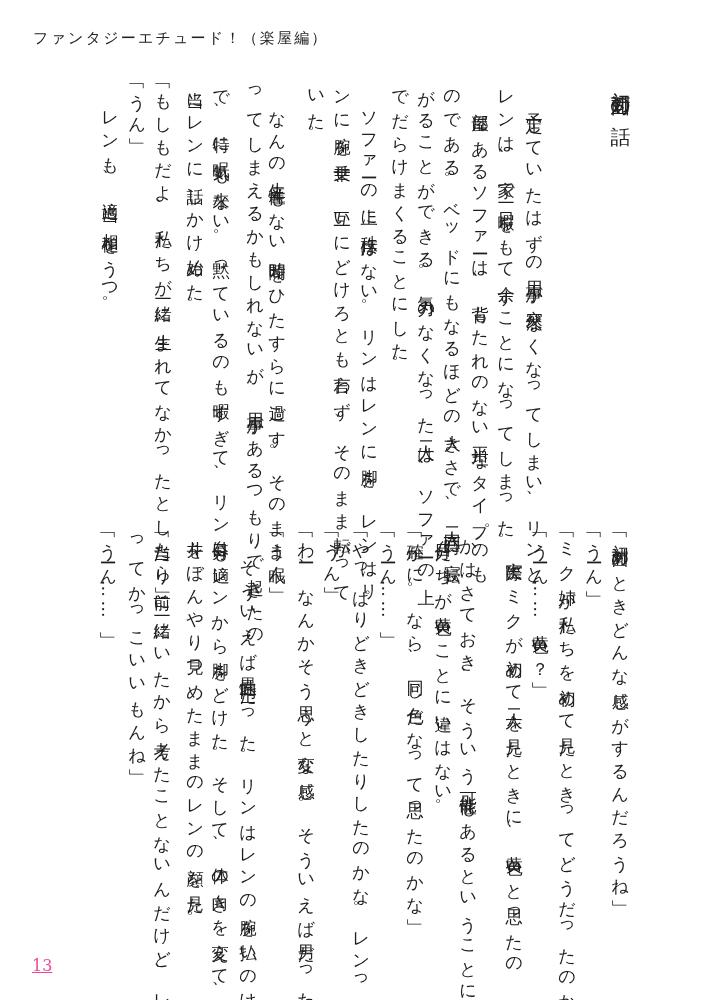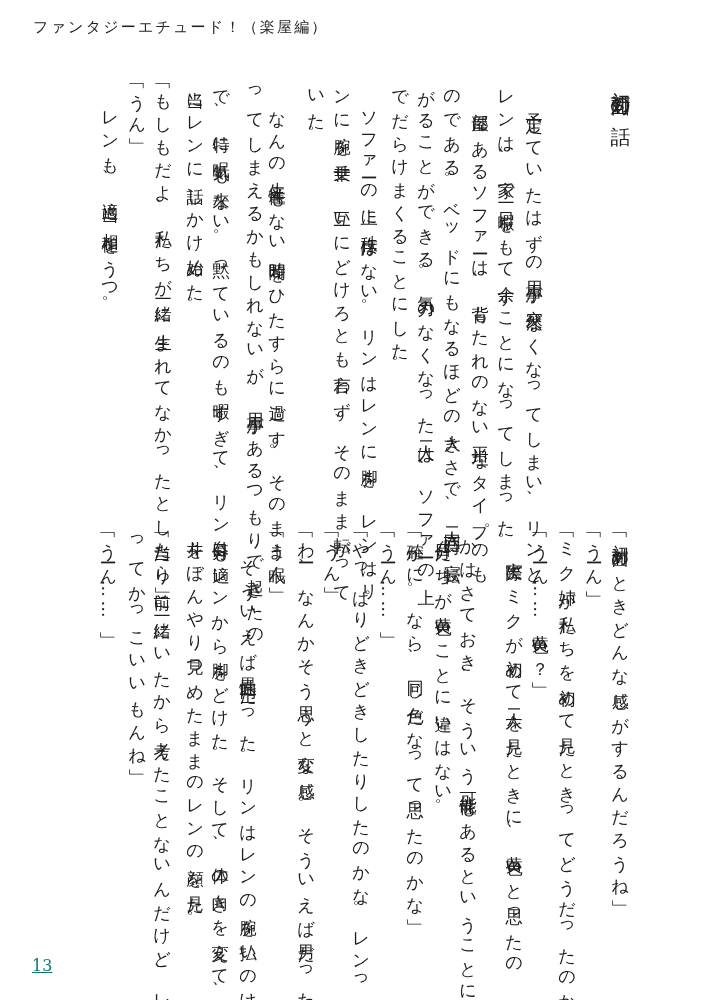--- a/index.html
+++ b/index.html
@@ -11,32 +11,32 @@
       width: 705px;
       height: 1000px;
       position: relative;
       overflow: hidden;
       font-family: "DejaVu Serif", "Liberation Serif", serif;
       color: #1a1a1a;
     }
     .running-header {
       position: absolute;
       left: 33px;
-      top: 18px;
+      top: 29px;
       font-size: 15px;
       letter-spacing: 2.2px;
       color: #222;
       white-space: nowrap;
     }
     .page-number {
       position: absolute;
       left: 32px;
       top: 956px;
       font-size: 16px;
-      color: #0f766e;
+      color: #ec4899;
       text-decoration: underline;
     }
     .tier {
       position: absolute;
       left: 0;
       width: 705px;
     }
     .tier.top { top: 78px; height: 420px; }
     .tier.bottom { top: 527px; height: 420px; }
 

